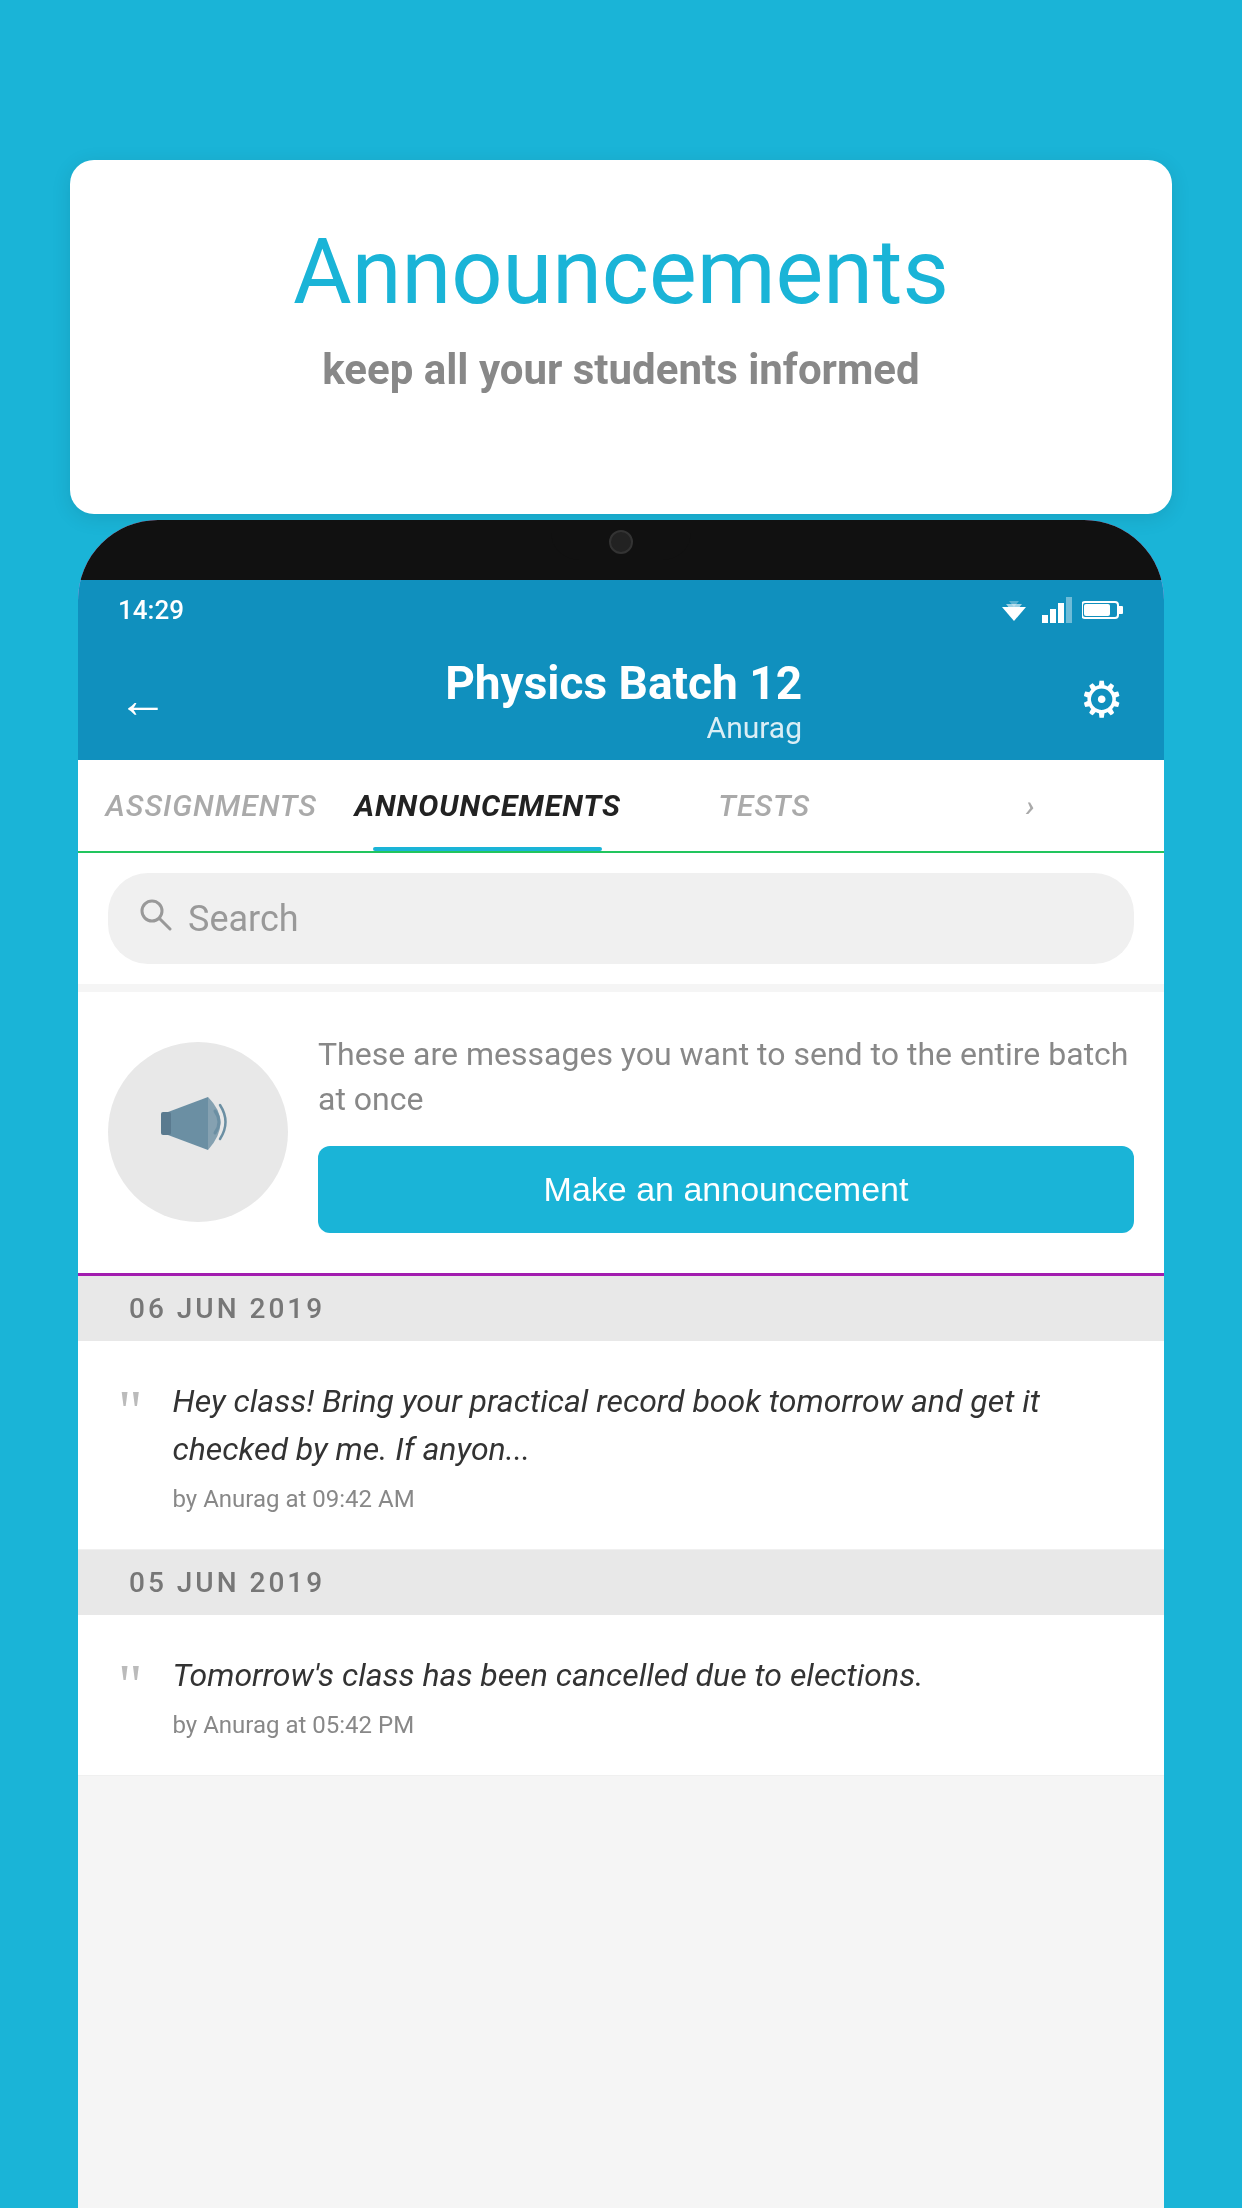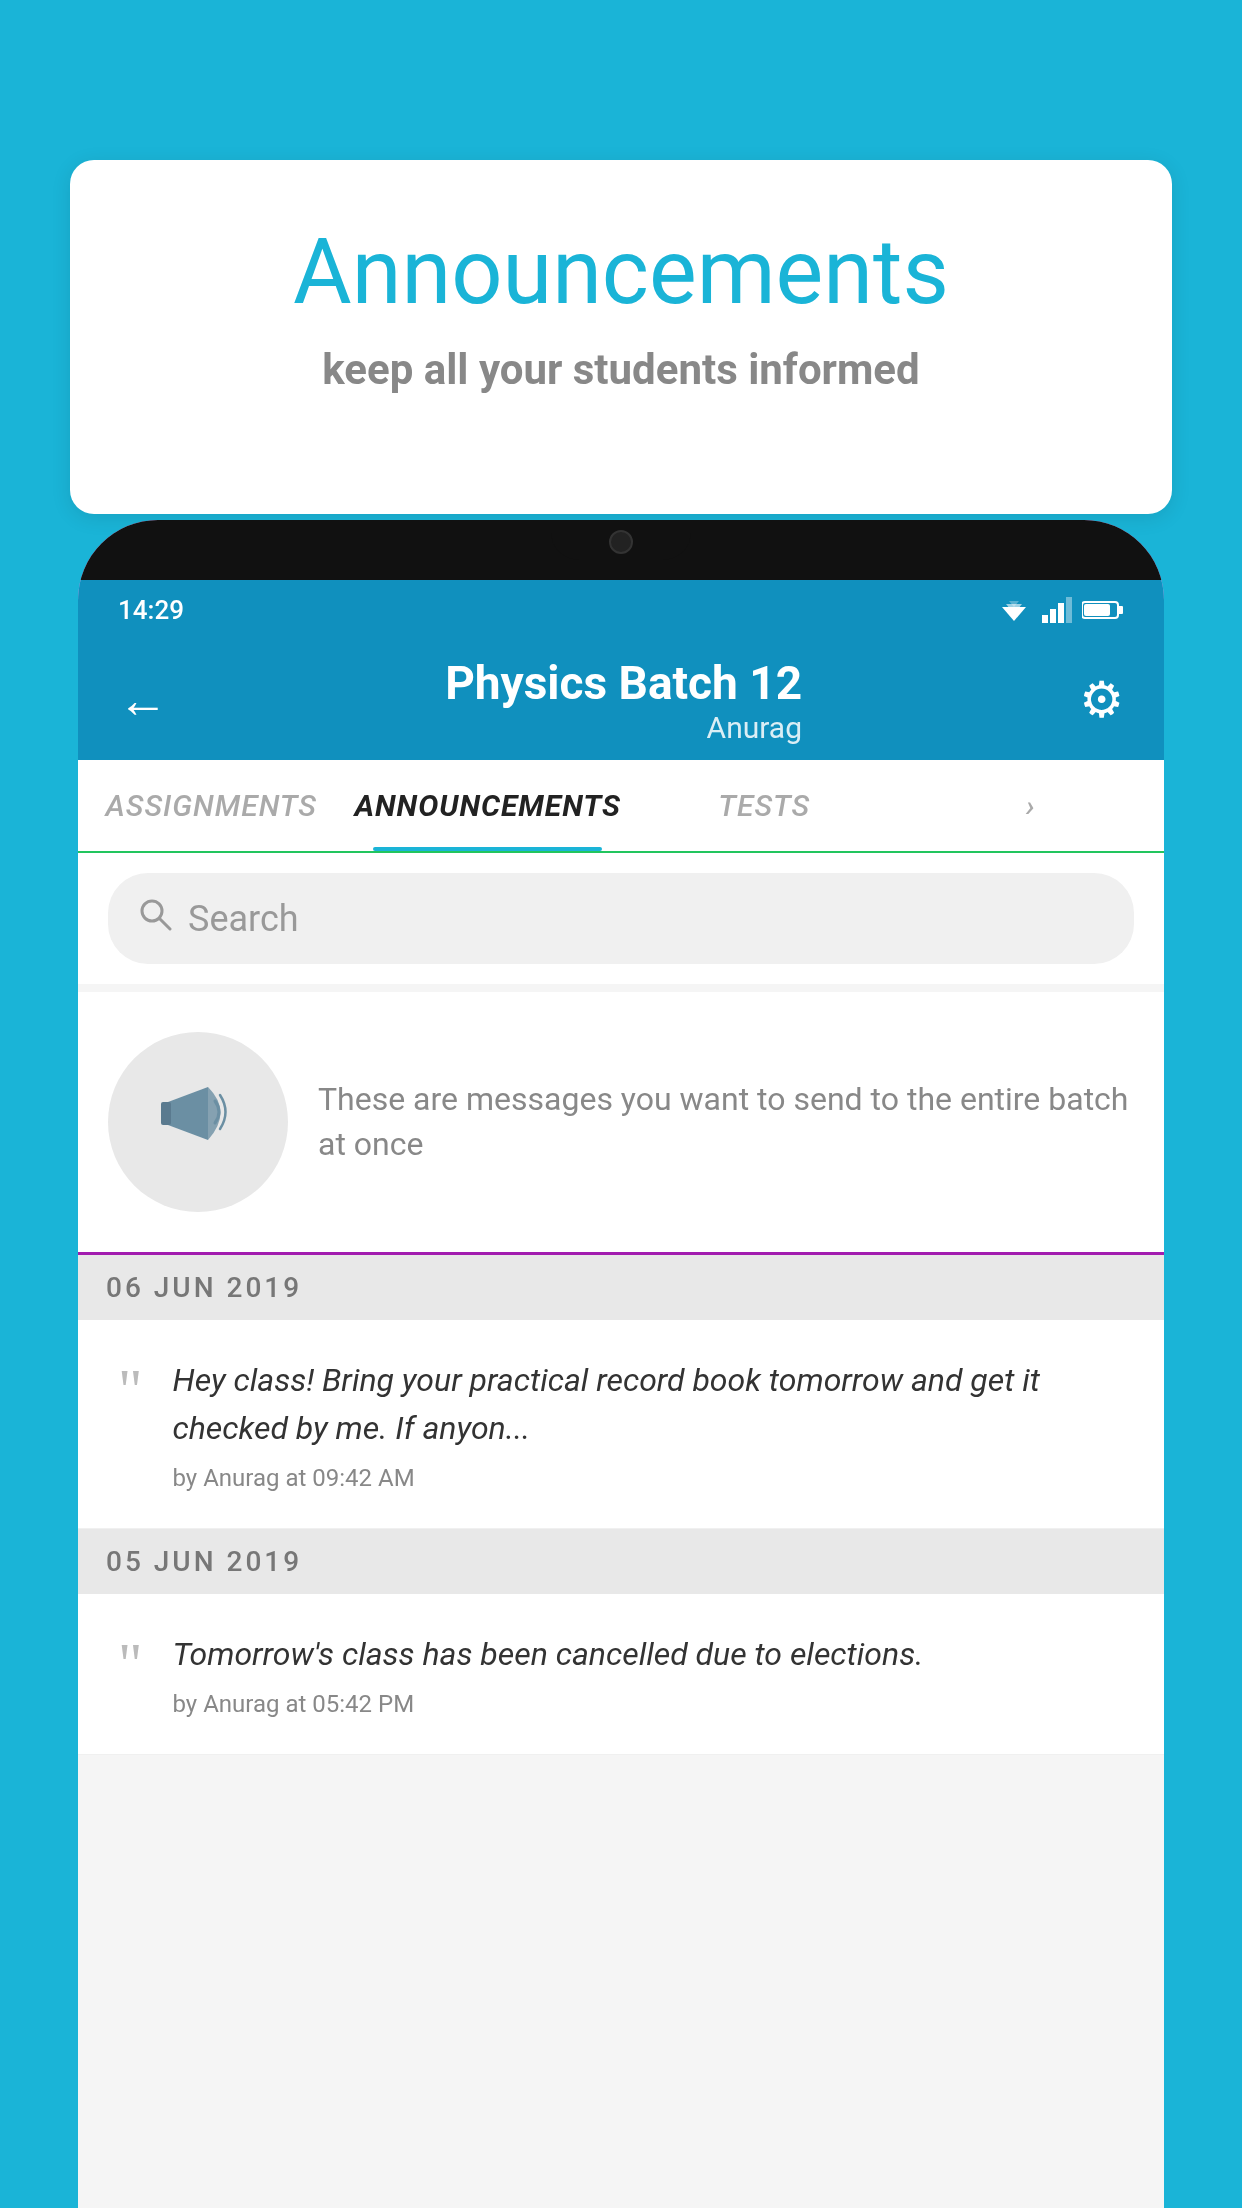--- a/index.html
+++ b/index.html
@@ -273,21 +273,21 @@
       padding: 24px 40px;
       font-size: 34px;
       font-weight: 500;
       cursor: pointer;
       text-align: center;
     }
 
     
     .date-separator {
       background: #e8e8e8;
-      padding: 16px 28px;
+      padding: 16px 51px;
       font-size: 28px;
       color: #777;
       letter-spacing: 3px;
       font-weight: 500;
     }
 
     
     .announcement-item {
       background: white;
       display: flex;
@@ -403,20 +403,21 @@
 
             <rect x="8" y="35" width="10" height="23" rx="2" fill="#5a7a8f"></rect>
 
             <path d="M62,34 Q70,45 62,56" fill="none" stroke="#6b8fa3" stroke-width="3" stroke-linecap="round"></path>
             <path d="M67,28 Q78,45 67,62" fill="none" stroke="#6b8fa3" stroke-width="2.5" stroke-linecap="round"></path>
           </svg>
         </span>
       </div>
       <div class="prompt-right">
         <div class="prompt-text">These are messages you want to send to the entire batch at once</div>
+        <button class="make-announcement-btn">Make an announcement</button>
       </div>
     </div>
 
     <div class="date-separator">06  JUN  2019</div>
     <div class="announcement-item">
       <div class="quote-icon">"</div>
       <div class="announcement-text-area">
         <div class="announcement-text">Hey class! Bring your practical record book tomorrow and get it checked by me. If anyon...</div>
         <div class="announcement-meta">by Anurag at 09:42 AM</div>
       </div>

